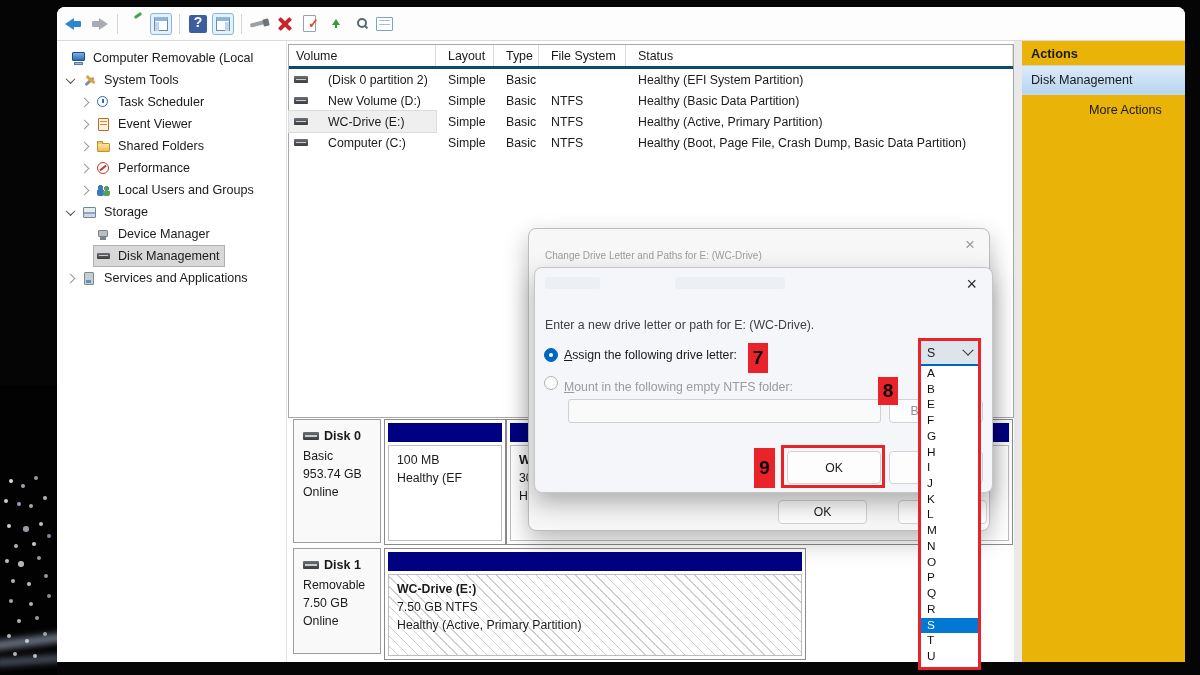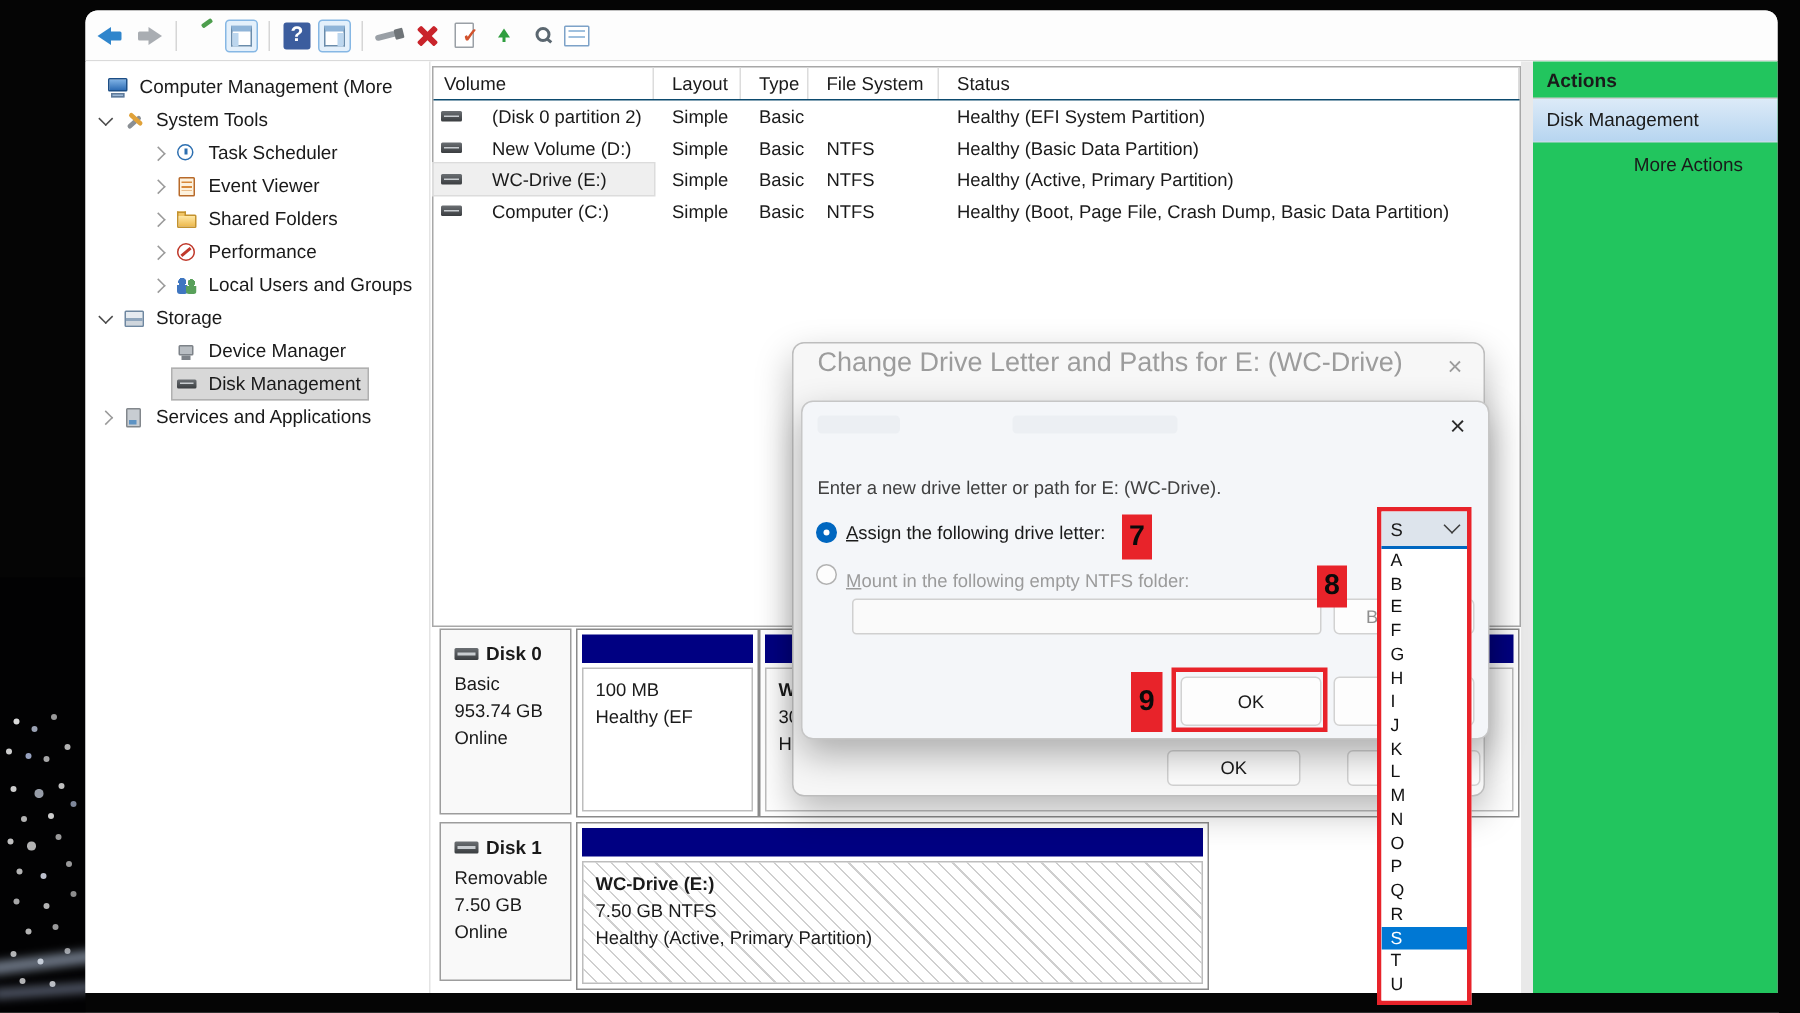--- a/index.html
+++ b/index.html
@@ -52,21 +52,21 @@
   [data-icon="explore-folder-icon"] .ovl::before{content:"";position:absolute;left:8px;top:5px;width:6px;height:6px;border:2px solid #5b6770;border-radius:50%;background:rgba(255,255,255,.7);}
   [data-icon="explore-folder-icon"] .ovl::after{content:"";position:absolute;left:15px;top:13px;width:4px;height:2px;background:#5b6770;transform:rotate(40deg);}
   [data-icon="list-view-icon"]::before{content:"";position:absolute;left:2px;top:4px;width:17px;height:14px;background:#fff;border:1px solid #7da2c8;border-radius:1px;box-sizing:border-box;}
   [data-icon="list-view-icon"] .ovl::before{content:"";position:absolute;left:5px;top:7px;width:11px;height:8px;
      background:repeating-linear-gradient(#9fc0de 0 1.5px,transparent 1.5px 4px);}
 
   
   .treepane{position:absolute;left:0;top:34px;width:230px;bottom:0;background:#fff;border-right:1px solid #e4e4e4;padding-top:6px;box-sizing:border-box;overflow:hidden;}
   .titem{height:22px;display:flex;align-items:center;font-size:12.6px;white-space:nowrap;}
   .titem[data-indent="5"]{padding-left:5px;}
-  .titem[data-indent="27"]{padding-left:40px;}
+  .titem[data-indent="27"]{padding-left:19px;}
   .chev{width:17px;flex:none;display:inline-flex;justify-content:center;align-items:center;}
   .titem[data-chev="root"] .chev{width:6px;}
   .chev i{width:6px;height:6px;border:solid #9a9a9a;border-width:0 1.4px 1.4px 0;display:none;}
   .titem[data-chev="down"] .chev i{display:block;border-color:#4a4a4a;transform:rotate(45deg) translate(-1px,-1px);}
   .titem[data-chev="right"] .chev i{display:block;transform:rotate(-45deg);}
   .node{display:inline-flex;align-items:center;height:20px;padding:0 4px 0 2px;border:1px solid transparent;}
   .node.selected{background:#d8d8d8;border-color:#b0b0b0;}
   .ticon{width:16px;height:15px;position:relative;flex:none;margin-right:6px;}
   [data-icon="computer-icon"]::before{content:"";position:absolute;inset:1px 2px 5px 1px;background:linear-gradient(#7fb2e5,#2e6db5);border:1px solid #1c4e86;border-radius:1px;}
   [data-icon="computer-icon"]::after{content:"";position:absolute;left:3px;right:4px;bottom:1px;height:3px;background:#9db8d6;border:1px solid #5f7a99;box-sizing:border-box;}
@@ -87,21 +87,21 @@
   [data-icon="storage-icon"]::before{content:"";position:absolute;left:1px;top:2px;width:13px;height:11px;background:linear-gradient(#e6ebf0 0 4px,#8fa6bd 4px 6px,#cfd6dd 6px 9px,#8fa6bd 9px 11px);border:1px solid #6e87a0;border-radius:1px;box-sizing:border-box;}
   [data-icon="diskmgmt-icon"]::before{content:"";position:absolute;left:1px;top:4px;width:13px;height:6px;background:linear-gradient(#6b6f73,#3a3d40);border-radius:1px;}
   [data-icon="diskmgmt-icon"]::after{content:"";position:absolute;left:3px;top:6px;width:9px;height:1.5px;background:#c9cdd1;}
   [data-icon="services-icon"]::before{content:"";position:absolute;left:2px;top:1px;width:10px;height:13px;background:#c8cdd2;border:1px solid #82878c;border-radius:1px;box-sizing:border-box;}
   [data-icon="services-icon"]::after{content:"";position:absolute;left:4px;top:9px;width:5px;height:3px;background:#5d93c4;}
 
   
   .centerbg{position:absolute;left:231px;top:34px;width:783px;bottom:0;background:#fff;}
   .vsplit{position:absolute;left:957px;top:34px;width:8px;bottom:0;background:#e9e9e9;}
   .listpane{position:absolute;left:231px;top:37px;width:726px;height:374px;background:#fff;border:1px solid #a8a8a8;box-sizing:border-box;}
-  .vhead{display:grid;grid-template-columns:147px 58px 45px 87px 1fr;height:21px;border-bottom:1px solid #0c4a6e;font-size:12.4px;}
+  .vhead{display:grid;grid-template-columns:147px 58px 45px 87px 1fr;height:21px;border-bottom:3px solid #0c4a6e;font-size:12.4px;}
   .vhead span{display:flex;align-items:center;padding-left:12px;border-right:1px solid #dcdcdc;overflow:hidden;white-space:nowrap;}
   .vhead span:first-child{padding-left:7px;}
   .vrow{display:grid;grid-template-columns:147px 58px 45px 87px 1fr;height:21px;font-size:12.3px;}
   .vcell{display:flex;align-items:center;padding-left:12px;white-space:nowrap;overflow:hidden;}
   .c-vol{padding-left:5px;gap:20px;}
   .c-vol.selected{background:#efefef;outline:1px solid #dcdcdc;}
   .vglyph{width:14px;height:7px;flex:none;background:linear-gradient(#6b6f73,#3a3d40);border-radius:1px;position:relative;}
   .vglyph::after{content:"";position:absolute;left:2px;top:2.5px;width:10px;height:1.4px;background:#c9cdd1;}
 
   
@@ -110,28 +110,28 @@
   .dglyph{width:16px;height:8px;background:linear-gradient(#6b6f73,#3a3d40);border-radius:1px;position:relative;flex:none;}
   .dglyph::after{content:"";position:absolute;left:2px;top:3px;width:12px;height:1.6px;background:#c9cdd1;}
   .part{position:absolute;border:1px solid #8a8a8a;background:#fff;box-sizing:border-box;}
   .pband{position:absolute;left:3px;right:3px;top:3px;height:19px;background:#000082;}
   .pbody{position:absolute;left:3px;right:3px;top:25px;bottom:3px;border:1px solid #bdbdbd;padding:5px 0 0 8px;font-size:12.3px;line-height:18px;overflow:hidden;box-sizing:border-box;}
   .pbody.hatch{background:repeating-linear-gradient(45deg,#fff 0 6px,#cfcfcf 6px 7px);}
   .pbody.hatch div{text-shadow:0 0 3px #fff,0 0 3px #fff,0 0 2px #fff;}
   .ptitle{font-weight:bold;}
 
   
-  .actions{position:absolute;left:965px;top:34px;right:0;bottom:0;background:#22c55e;}
+  .actions{position:absolute;left:965px;top:34px;right:0;bottom:0;background:#eab308;}
   .ahead{height:24px;display:flex;align-items:center;padding-left:9px;font-weight:bold;font-size:12.8px;border-bottom:1px solid #cfcfcf;}
   .aitem{height:28px;display:flex;align-items:center;padding-left:9px;font-size:12.6px;background:linear-gradient(#dceaf8,#b7d5f0);border-bottom:1px solid #c7d9ea;}
   .amore{height:30px;display:flex;align-items:center;justify-content:center;font-size:12.6px;padding-left:44px;}
 
   
   .dlg-back{position:absolute;left:528px;top:228px;width:462px;height:303px;background:#f7f7f7;border:1px solid #bdbdbd;border-radius:8px;box-shadow:0 10px 24px rgba(0,0,0,.28);box-sizing:border-box;}
-  .dlg-back .title{position:absolute;left:16px;top:2px;font-size:18px;color:#9c9c9c;white-space:nowrap;}
+  .dlg-back .title{position:absolute;left:16px;top:21px;font-size:10px;color:#9c9c9c;white-space:nowrap;}
   .dlg-back .xbtn{position:absolute;right:14px;top:6px;font-size:17px;color:#9c9c9c;line-height:20px;}
   .btn{position:absolute;display:flex;align-items:center;justify-content:center;background:#fdfdfd;border:1px solid #d2d2d2;border-radius:4px;font-size:12.2px;box-sizing:border-box;overflow:hidden;}
   .dlg-front{position:absolute;left:534px;top:267px;width:459px;height:226px;background:#f4f6f9;border:1px solid #c6c6c6;border-radius:8px;box-shadow:0 10px 24px rgba(0,0,0,.3);box-sizing:border-box;}
   .dlg-front .xbtn{position:absolute;right:15px;top:5px;font-size:18px;color:#2b2b2b;line-height:22px;}
   .ghost{position:absolute;height:12px;background:rgba(120,130,145,.06);border-radius:3px;}
   .prompt{position:absolute;left:10px;top:50px;font-size:12.3px;color:#404040;}
   .radio{position:absolute;width:14px;height:14px;border-radius:50%;box-sizing:border-box;}
   .radio.on{background:#0067c0;border:1px solid #0067c0;}
   .radio.on::after{content:"";position:absolute;left:4px;top:4px;width:4px;height:4px;background:#fff;border-radius:50%;}
   .radio.off{background:#fdfdfd;border:1px solid #b2b2b2;}
@@ -227,21 +227,21 @@
           <span class="ovl"></span>
         </span>
       </div>
 
     <div class="treepane">
 
         <div class="titem" data-indent="5" data-chev="root">
           <span class="chev"></span>
           <span class="node">
             <span class="ticon" data-icon="computer-icon"></span>
-            <span class="tlabel">Computer Management (More</span>
+            <span class="tlabel">Computer Removable (Local</span>
           </span>
         </div>
 
         <div class="titem" data-indent="5" data-chev="down">
           <span class="chev">
             <i></i>
           </span>
           <span class="node">
             <span class="ticon" data-icon="tools-icon"></span>
             <span class="tlabel">System Tools</span>

